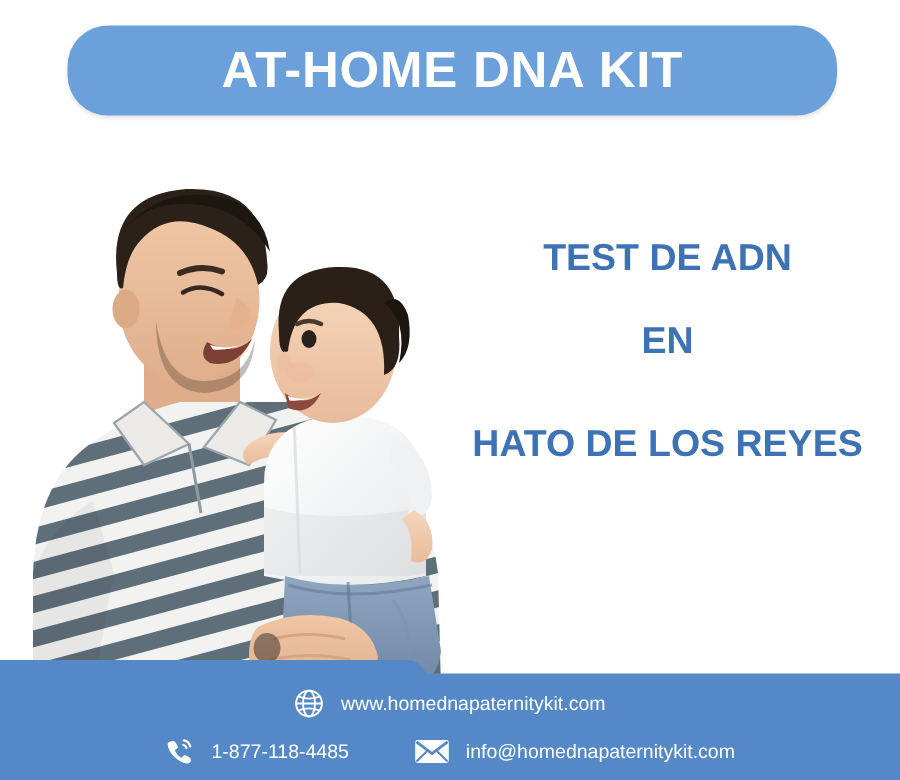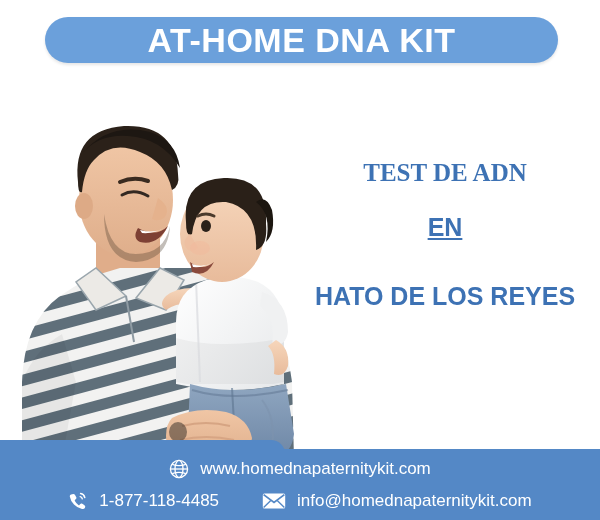--- a/index.html
+++ b/index.html
@@ -13,21 +13,21 @@
     position:relative;
     width:600px; height:520px;
     background:#ffffff;
     overflow:hidden;
   }
 
   
   .banner {
     position:absolute;
     left:45px; top:17px;
-    width:513px; height:46px;
+    width:513px; height:60px;
     background:#6ba0db;
     border-radius:27px;
     display:flex; align-items:center; justify-content:center;
     box-shadow:0 2px 3px rgba(0,0,0,0.10);
   }
   .banner-title {
     color:#ffffff;
     font-size:34px;
     font-weight:bold;
     letter-spacing:0.5px;
@@ -50,22 +50,22 @@
     width:290px;
     text-align:center;
   }
   .headline {
     color:#3d72b4;
     font-weight:bold;
     font-size:25px;
     line-height:1;
     white-space:nowrap;
   }
-  .headline.l1 { margin-bottom:30px;font-family:Liberation Serif, serif; }
-  .headline.l2 { margin-bottom:35px;text-decoration:underline; }
+  .headline.l1 { margin-bottom:30px; }
+  .headline.l2 { margin-bottom:35px; }
   .headline.l3 { font-size:25px;margin-top:44px; }
 
   
   .footer-left-block {
     position:absolute;
     left:0px; top:440px;
     width:285px; height:80px;
     background:#5488c6;
     border-top-right-radius:14px;
   }
@@ -87,21 +87,21 @@
     display:flex; align-items:center; justify-content:center;
     gap:11px;
     height:28px;
   }
   .f-row .seg {
     display:flex; align-items:center; gap:11px;
   }
   .f-row .seg + .seg { margin-left:32px; }
   .f-text {
     color:#ffffff;
-    font-size:17px;
+    font-size:13px;
     line-height:1;
     white-space:nowrap;
   }
   .f-icon { display:block; flex:0 0 auto; }
 </style>
 </head>
 <body>
 
 <div id="poster">
 

